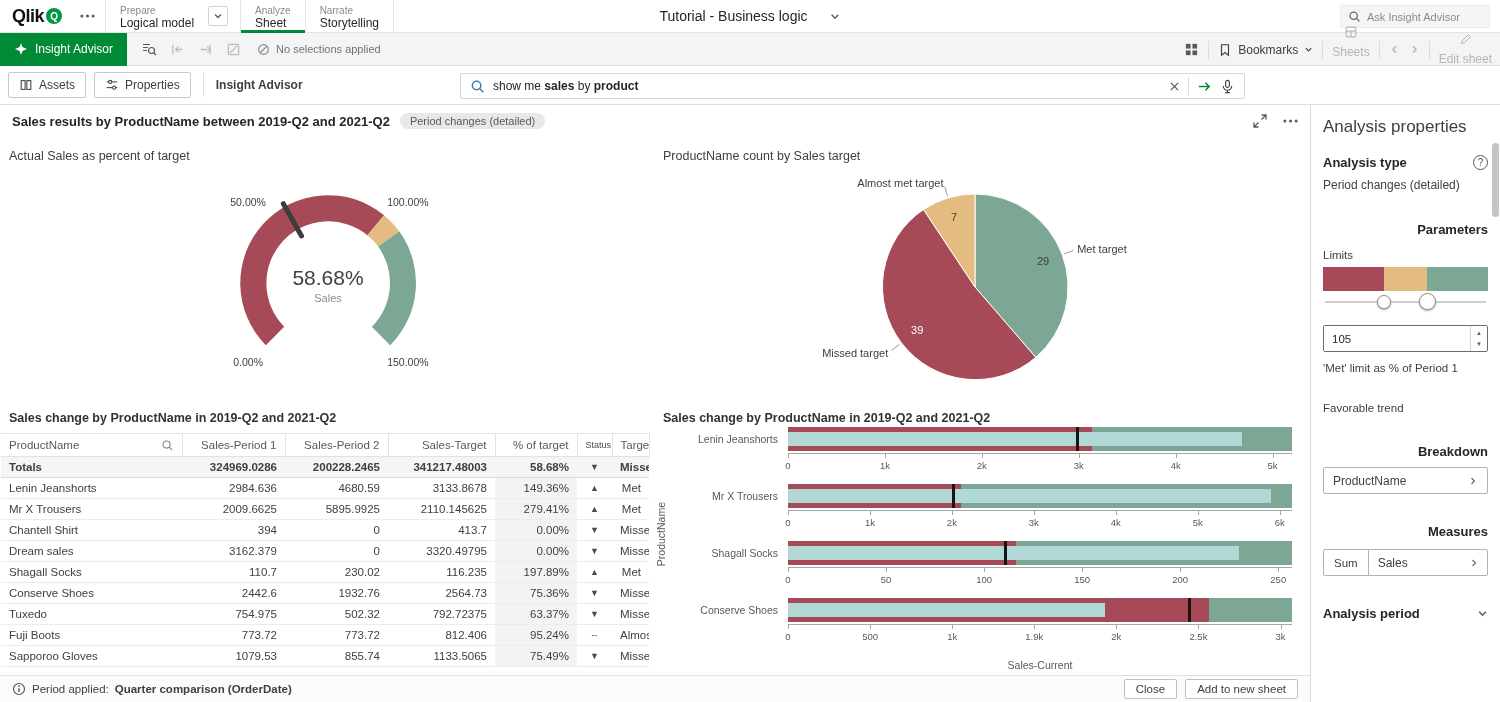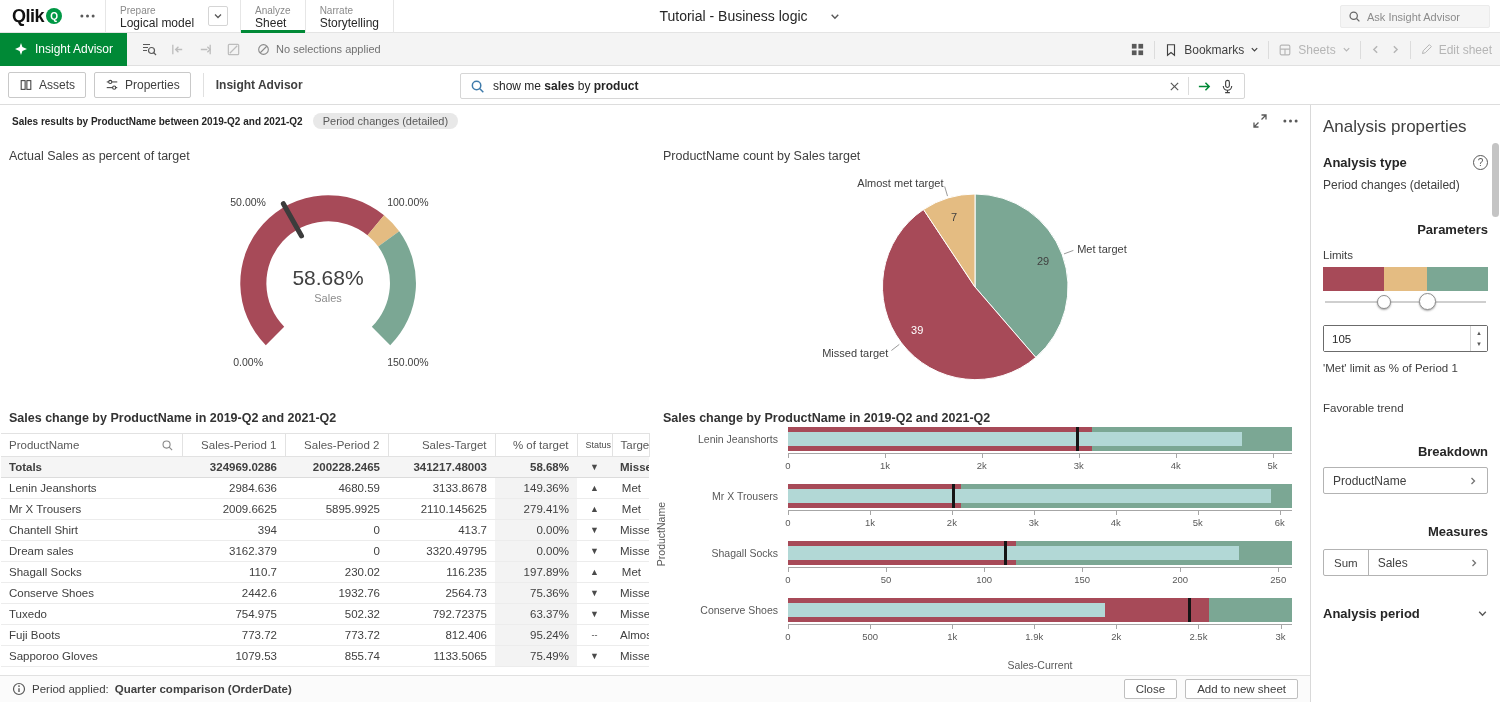--- a/index.html
+++ b/index.html
@@ -35,40 +35,40 @@
   
   .toolbar { position:absolute; top:33px; left:0; width:1500px; height:33px; background:#f4f4f4;
     border-bottom:1px solid #e0e0e0; display:flex; align-items:center; }
   .ia-btn { height:33px; background:#008936; color:#fff; display:flex; align-items:center; gap:7px;
     padding:0 14px; font-size:12px; }
   .tb-icons { display:flex; align-items:center; gap:13px; margin-left:14px; color:#595959; }
   .tb-icons .disabled { color:#bdbdbd; }
   .sel-status { display:flex; align-items:center; gap:6px; margin-left:16px; font-size:11px; color:#737373; }
   .tb-right { position:absolute; right:8px; top:0; height:33px; display:flex; align-items:center; gap:9px; color:#595959; }
   .tb-text-btn { display:flex; align-items:center; gap:6px; font-size:12px; color:#404040; }
-  .tb-text-btn.disabled, .tb-right .disabled { color:#b5b5b5; }
+  .tb-text-btn.disabled, .tb-right .disabled { color:#b5b5b5;flex-direction:column; }
 
   
   .subheader { position:absolute; top:66px; left:0; width:1500px; height:39px; background:#fff;
     border-bottom:1px solid #ddd; display:flex; align-items:center; }
   .left-tools { display:flex; align-items:center; gap:8px; padding-left:8px; }
   .outline-btn { display:flex; align-items:center; gap:6px; height:26px; padding:0 10px;
     border:1px solid #c9c9c9; border-radius:2px; background:#fff; font-size:12px; color:#404040; }
   .sub-sep { width:1px; height:24px; background:#e0e0e0; margin:0 12px; }
   .ia-title { font-size:12px; font-weight:700; color:#404040; }
   .ia-search { position:absolute; left:460px; top:7px; width:785px; height:26px; border:1px solid #d6d6d6;
     border-radius:2px; display:flex; align-items:center; gap:8px; padding:0 9px; background:#fff; }
   .ia-search .query { font-size:12px; color:#262626; }
   .ia-search .spacer { flex:1; }
   .ia-search button { display:flex; align-items:center; }
 
   
   .main { position:absolute; top:105px; left:0; width:1310px; height:570px; background:#fff; }
   .results-bar { height:32px; display:flex; align-items:center; padding:0 12px; }
-  .results-bar h1 { font-size:10px; font-weight:700; color:#262626; }
+  .results-bar h1 { font-size:13px; font-weight:700; color:#262626; }
   .badge { background:#e8e8e8; color:#595959; font-size:11px; padding:2px 10px; border-radius:10px; margin-left:10px; }
   .flex-sp { flex:1; }
   .results-bar button { color:#595959; margin-left:16px; }
   .ct { position:absolute; font-size:12.5px; font-weight:400; color:#404040; }
   .ct.bold { font-weight:700; color:#333; }
   .gauge-title { left:9px; top:44px;text-align:right; }
   .pie-title { left:663px; top:44px; }
   .table-title { left:9px; top:306px; }
   .bullet-title { left:663px; top:306px; }
   .gauge-wrap { position:absolute; left:138px; top:56px; }

